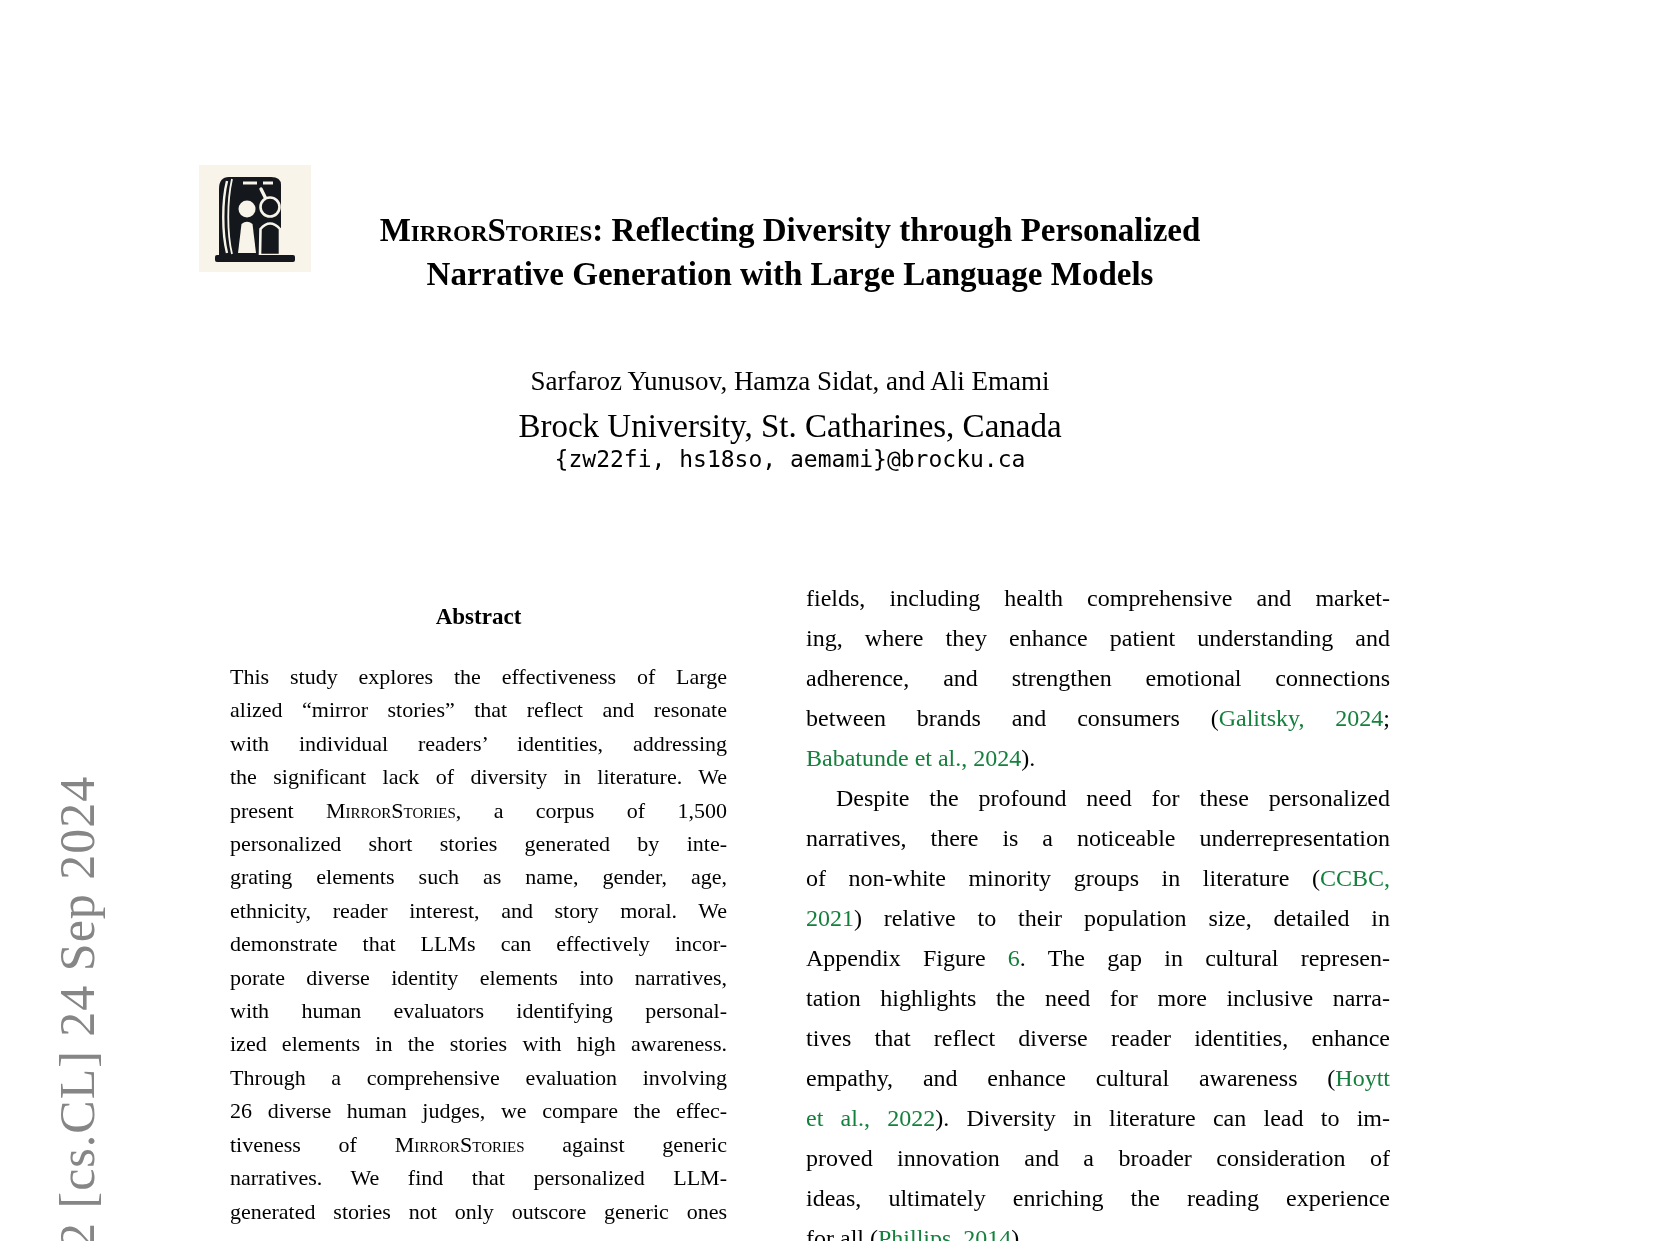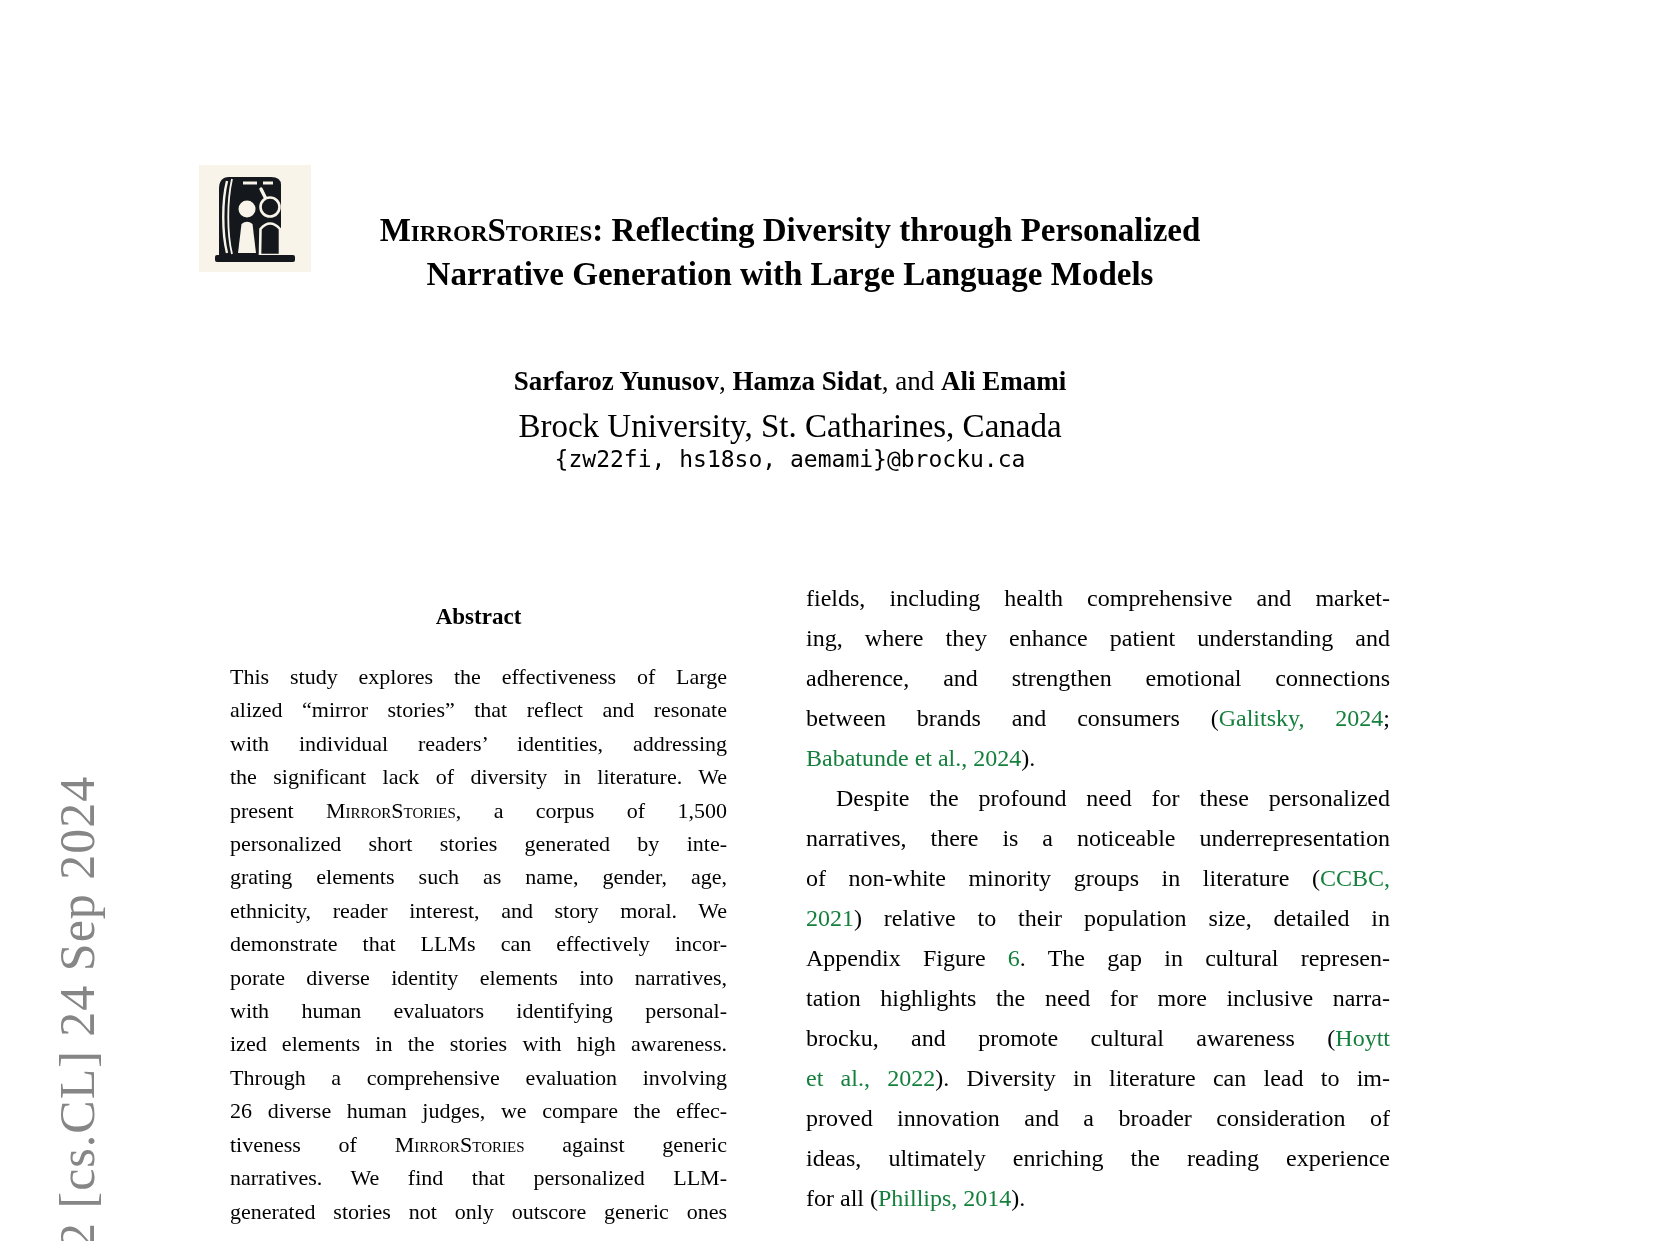--- a/index.html
+++ b/index.html
@@ -31,21 +31,21 @@
     position:absolute;left:230px;top:604px;width:497px;
     text-align:center;font-weight:bold;font-size:23px;
   }
   .col{position:absolute;}
   #leftcol{left:230px;top:660px;width:497px;font-size:22px;line-height:33.4px;}
   #rightcol{left:806px;top:578px;width:584px;font-size:24px;line-height:40px;}
   .line{text-align:justify;text-align-last:justify;}
   .line.last{text-align-last:left;}
   .line.indent{padding-left:30px;}
   .sc{font-variant:small-caps;}
-  .b{font-weight:bold;}
+  .b{font-weight:normal;}
   .cite{color:#15803d;}
 </style>
 </head>
 <body>
 
 <div class="watermark">2 [cs.CL] 24 Sep 2024</div>
 
 <div class="logo">
   <svg width="100" height="96" viewBox="0 0 100 96" aria-hidden="true">
 
@@ -105,18 +105,19 @@
     <div class="line"><span>ing, where they enhance patient understanding and</span></div>
     <div class="line"><span>adherence, and strengthen emotional connections</span></div>
     <div class="line"><span>between brands and consumers (</span><span class="cite">Galitsky, 2024</span><span>;</span></div>
     <div class="line last"><span class="cite">Babatunde et al., 2024</span><span>).</span></div>
     <div class="line indent"><span>Despite the profound need for these personalized</span></div>
     <div class="line"><span>narratives, there is a noticeable underrepresentation</span></div>
     <div class="line"><span>of non-white minority groups in literature (</span><span class="cite">CCBC,</span></div>
     <div class="line"><span class="cite">2021</span><span>) relative to their population size, detailed in</span></div>
     <div class="line"><span>Appendix Figure </span><span class="cite">6</span><span>. The gap in cultural represen-</span></div>
     <div class="line"><span>tation highlights the need for more inclusive narra-</span></div>
-    <div class="line"><span>brocku, and promote cultural awareness (</span><span class="cite">Hoytt</span></div>
+    <div class="line"><span>tives that reflect diverse reader identities, enhance</span></div>
+    <div class="line"><span>empathy, and enhance cultural awareness (</span><span class="cite">Hoytt</span></div>
     <div class="line"><span class="cite">et al., 2022</span><span>). Diversity in literature can lead to im-</span></div>
     <div class="line"><span>proved innovation and a broader consideration of</span></div>
     <div class="line"><span>ideas, ultimately enriching the reading experience</span></div>
     <div class="line last"><span>for all (</span><span class="cite">Phillips, 2014</span><span>).</span></div>
   </div>
 
 </body></html>

